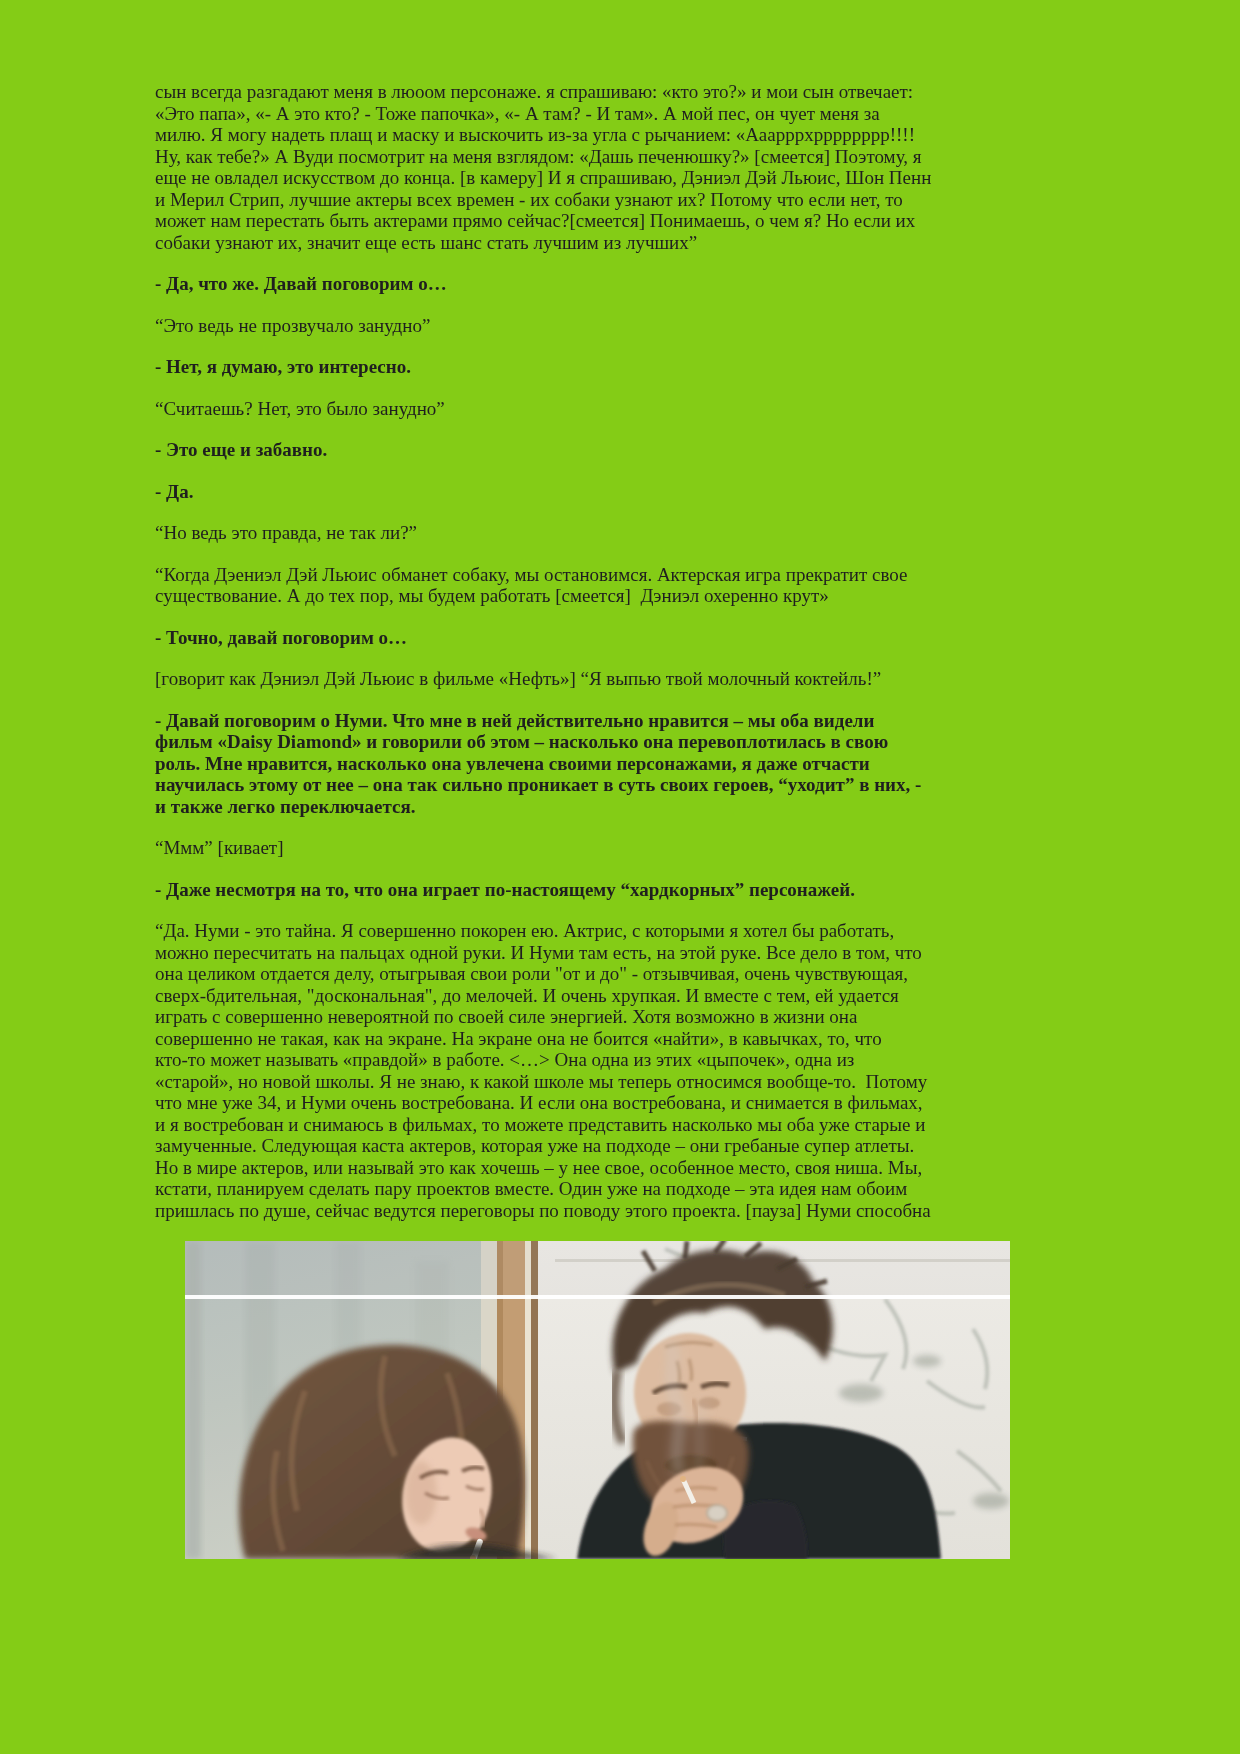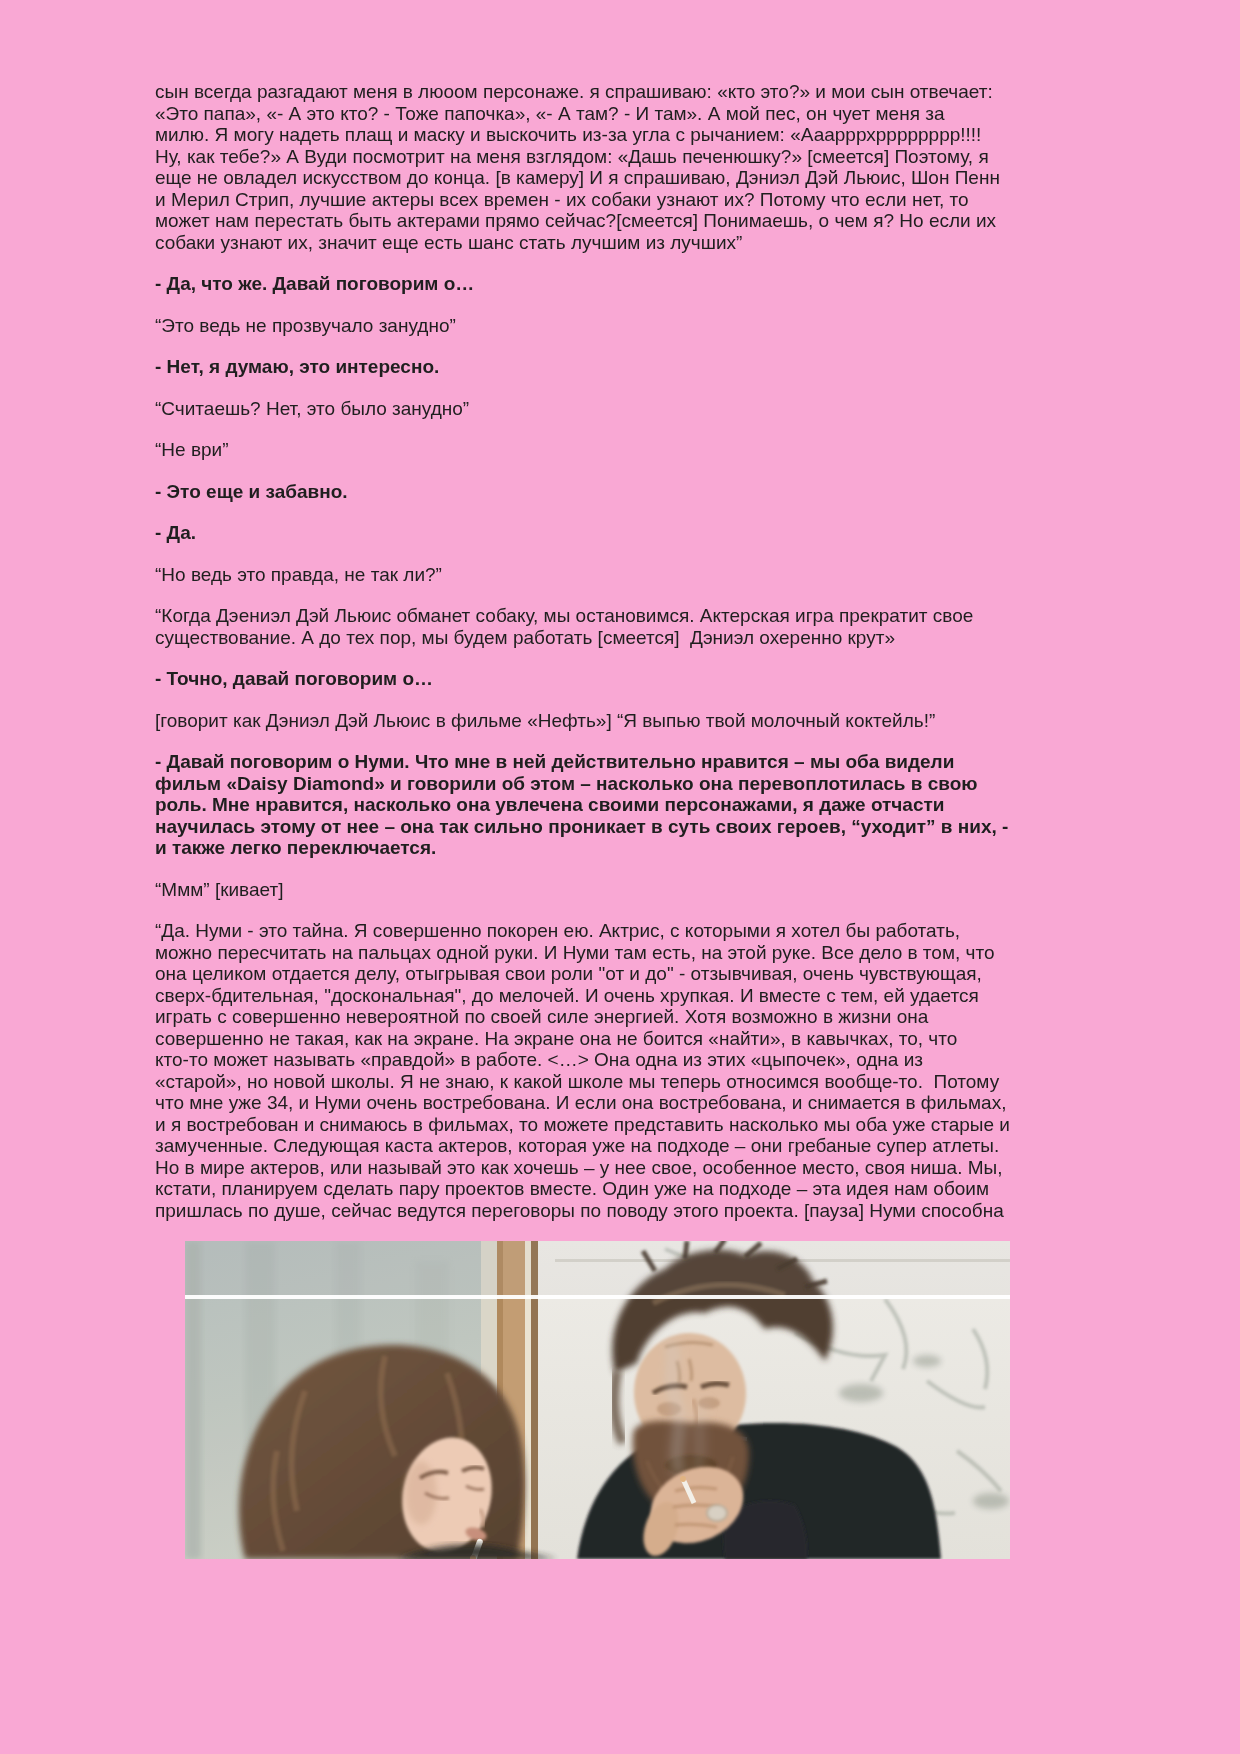--- a/index.html
+++ b/index.html
@@ -1,22 +1,22 @@
 <!DOCTYPE html>
 <html><head>
 <meta charset="utf-8">
 <style>
   html,body { margin:0; padding:0; background:#ffffff; }
   .page {
     position:relative;
     width:1240px;
     height:1754px;
-    background:#f9a8d4;
+    background:#84cc16;
     overflow:hidden;
-    font-family:Liberation Sans, sans-serif;
+    font-family:Liberation Serif, serif;
     color:#1f1f1f;
   }
   .article {
     position:absolute;
     left:155px;
     top:81px;
     width:1000px;
     font-size:19px;
     line-height:21.5px;
   }
@@ -43,34 +43,34 @@
 милю. Я могу надеть плащ и маску и выскочить из-за угла с рычанием: «Ааарррхрррррррр!!!!
 Ну, как тебе?» А Вуди посмотрит на меня взглядом: «Дашь печенюшку?» [смеется] Поэтому, я
 еще не овладел искусством до конца. [в камеру] И я спрашиваю, Дэниэл Дэй Льюис, Шон Пенн
 и Мерил Стрип, лучшие актеры всех времен - их собаки узнают их? Потому что если нет, то
 может нам перестать быть актерами прямо сейчас?[смеется] Понимаешь, о чем я? Но если их
 собаки узнают их, значит еще есть шанс стать лучшим из лучших”</p>
     <p class="para bold">- Да, что же. Давай поговорим о…</p>
     <p class="para">“Это ведь не прозвучало занудно”</p>
     <p class="para bold">- Нет, я думаю, это интересно.</p>
     <p class="para">“Считаешь? Нет, это было занудно”</p>
-    <p class="para">“Не ври”</p>
     <p class="para bold">- Это еще и забавно.</p>
     <p class="para bold">- Да.</p>
     <p class="para">“Но ведь это правда, не так ли?”</p>
     <p class="para">“Когда Дэениэл Дэй Льюис обманет собаку, мы остановимся. Актерская игра прекратит свое
 существование. А до тех пор, мы будем работать [смеется]  Дэниэл охеренно крут»</p>
     <p class="para bold">- Точно, давай поговорим о…</p>
     <p class="para">[говорит как Дэниэл Дэй Льюис в фильме «Нефть»] “Я выпью твой молочный коктейль!”</p>
     <p class="para bold">- Давай поговорим о Нуми. Что мне в ней действительно нравится – мы оба видели
 фильм «Daisy Diamond» и говорили об этом – насколько она перевоплотилась в свою
 роль. Мне нравится, насколько она увлечена своими персонажами, я даже отчасти
 научилась этому от нее – она так сильно проникает в суть своих героев, “уходит” в них, -
 и также легко переключается.</p>
     <p class="para">“Ммм” [кивает]</p>
+    <p class="para bold">- Даже несмотря на то, что она играет по-настоящему “хардкорных” персонажей.</p>
     <p class="para">“Да. Нуми - это тайна. Я совершенно покорен ею. Актрис, с которыми я хотел бы работать,
 можно пересчитать на пальцах одной руки. И Нуми там есть, на этой руке. Все дело в том, что
 она целиком отдается делу, отыгрывая свои роли "от и до" - отзывчивая, очень чувствующая,
 сверх-бдительная, "доскональная", до мелочей. И очень хрупкая. И вместе с тем, ей удается
 играть с совершенно невероятной по своей силе энергией. Хотя возможно в жизни она
 совершенно не такая, как на экране. На экране она не боится «найти», в кавычках, то, что
 кто-то может называть «правдой» в работе. &lt;…&gt; Она одна из этих «цыпочек», одна из
 «старой», но новой школы. Я не знаю, к какой школе мы теперь относимся вообще-то.  Потому
 что мне уже 34, и Нуми очень востребована. И если она востребована, и снимается в фильмах,
 и я востребован и снимаюсь в фильмах, то можете представить насколько мы оба уже старые и

